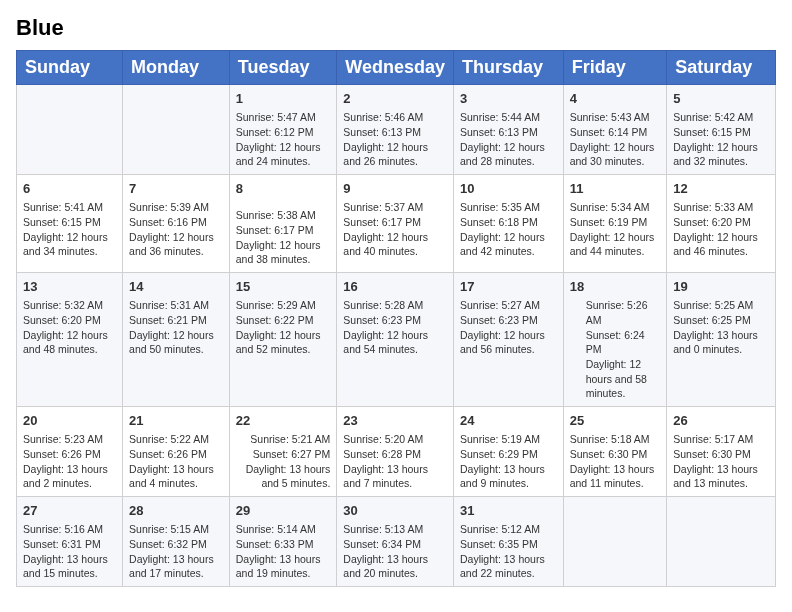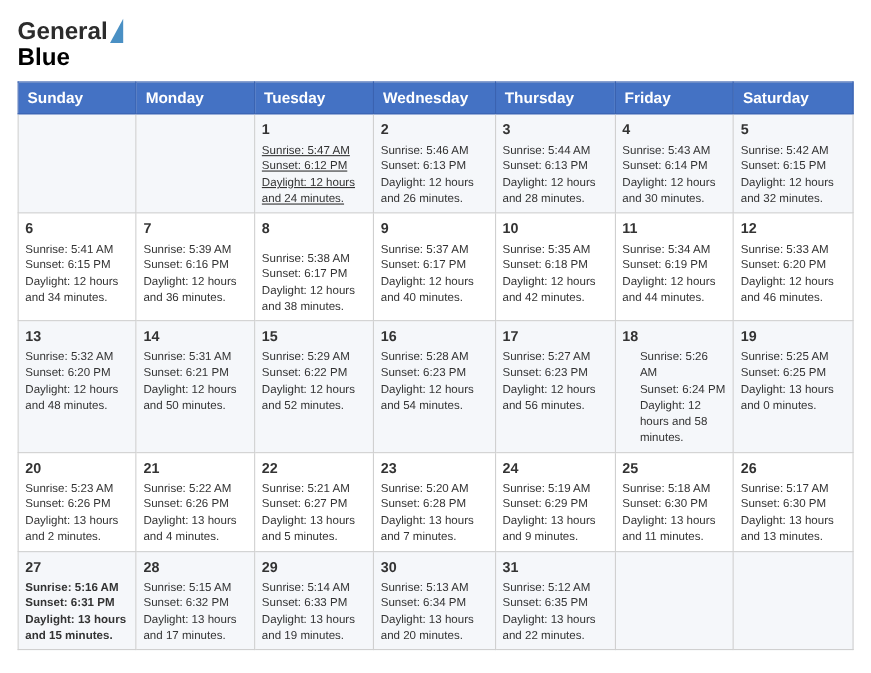--- a/index.html
+++ b/index.html
@@ -56,21 +56,21 @@
     .calendar-table {
       width: 100%;
       border-collapse: collapse;
       font-size: 11px;
     }
     .calendar-table thead th {
       background-color: #4472c4;
       color: #fff;
       text-align: left;
       padding: 6px 8px;
-      font-size: 14px;
+      font-size: 18px;
       font-weight: bold;
       border: 1px solid #3a62b0;
     }
     .calendar-table tbody td {
       vertical-align: top;
       padding: 5px 6px;
       border: 1px solid #d0d0d0;
       min-height: 70px;
       width: 113px;
       color: #333;
@@ -94,24 +94,20 @@
     }
     td.empty {
       background-color: inherit;
     }
   </style>
 </head>
 <body>
 
 <div class="header-area">
   <div class="logo">
-    <div class="logo-top-row">
-      <span class="logo-text">General</span>
-      <span class="logo-icon"></span>
-    </div>
     <span class="logo-text logo-blue">Blue</span>
   </div>
   <div class="title-area">
     <div class="month-title"></div>
     <div class="location-title"></div>
   </div>
 </div>
 
 <table class="calendar-table">
   <thead>
@@ -124,21 +120,21 @@
         <th>Friday</th>
         <th>Saturday</th>
       </tr>
   </thead>
   <tbody id="calendar-body">
   <tr>
         <td class="empty"></td>
         <td class="empty"></td>
         <td>
           <span class="day-number">1</span>
-          <div class="day-info" style="white-space: pre-line; text-decoration: underline;">Sunrise: 5:47 AM
+          <div class="day-info" style="white-space: pre-line;">Sunrise: 5:47 AM
 Sunset: 6:12 PM
 Daylight: 12 hours and 24 minutes.</div>
         </td>
         <td>
           <span class="day-number">2</span>
           <div class="day-info" style="white-space: pre-line;">Sunrise: 5:46 AM
 Sunset: 6:13 PM
 Daylight: 12 hours and 26 minutes.</div>
         </td>
         <td>
@@ -256,21 +252,21 @@
 Daylight: 13 hours and 2 minutes.</div>
         </td>
         <td>
           <span class="day-number">21</span>
           <div class="day-info" style="white-space: pre-line;">Sunrise: 5:22 AM
 Sunset: 6:26 PM
 Daylight: 13 hours and 4 minutes.</div>
         </td>
         <td>
           <span class="day-number">22</span>
-          <div class="day-info" style="white-space: pre-line;">Sunrise: 5:21 AM
+          <div class="day-info" style="white-space: pre-line; text-align: right;">Sunrise: 5:21 AM
 Sunset: 6:27 PM
 Daylight: 13 hours and 5 minutes.</div>
         </td>
         <td>
           <span class="day-number">23</span>
           <div class="day-info" style="white-space: pre-line;">Sunrise: 5:20 AM
 Sunset: 6:28 PM
 Daylight: 13 hours and 7 minutes.</div>
         </td>
         <td>
@@ -288,21 +284,21 @@
         <td>
           <span class="day-number">26</span>
           <div class="day-info" style="white-space: pre-line;">Sunrise: 5:17 AM
 Sunset: 6:30 PM
 Daylight: 13 hours and 13 minutes.</div>
         </td>
       </tr>
       <tr>
         <td>
           <span class="day-number">27</span>
-          <div class="day-info" style="white-space: pre-line; font-weight: bold;">Sunrise: 5:16 AM
+          <div class="day-info" style="white-space: pre-line;">Sunrise: 5:16 AM
 Sunset: 6:31 PM
 Daylight: 13 hours and 15 minutes.</div>
         </td>
         <td>
           <span class="day-number">28</span>
           <div class="day-info" style="white-space: pre-line;">Sunrise: 5:15 AM
 Sunset: 6:32 PM
 Daylight: 13 hours and 17 minutes.</div>
         </td>
         <td>

